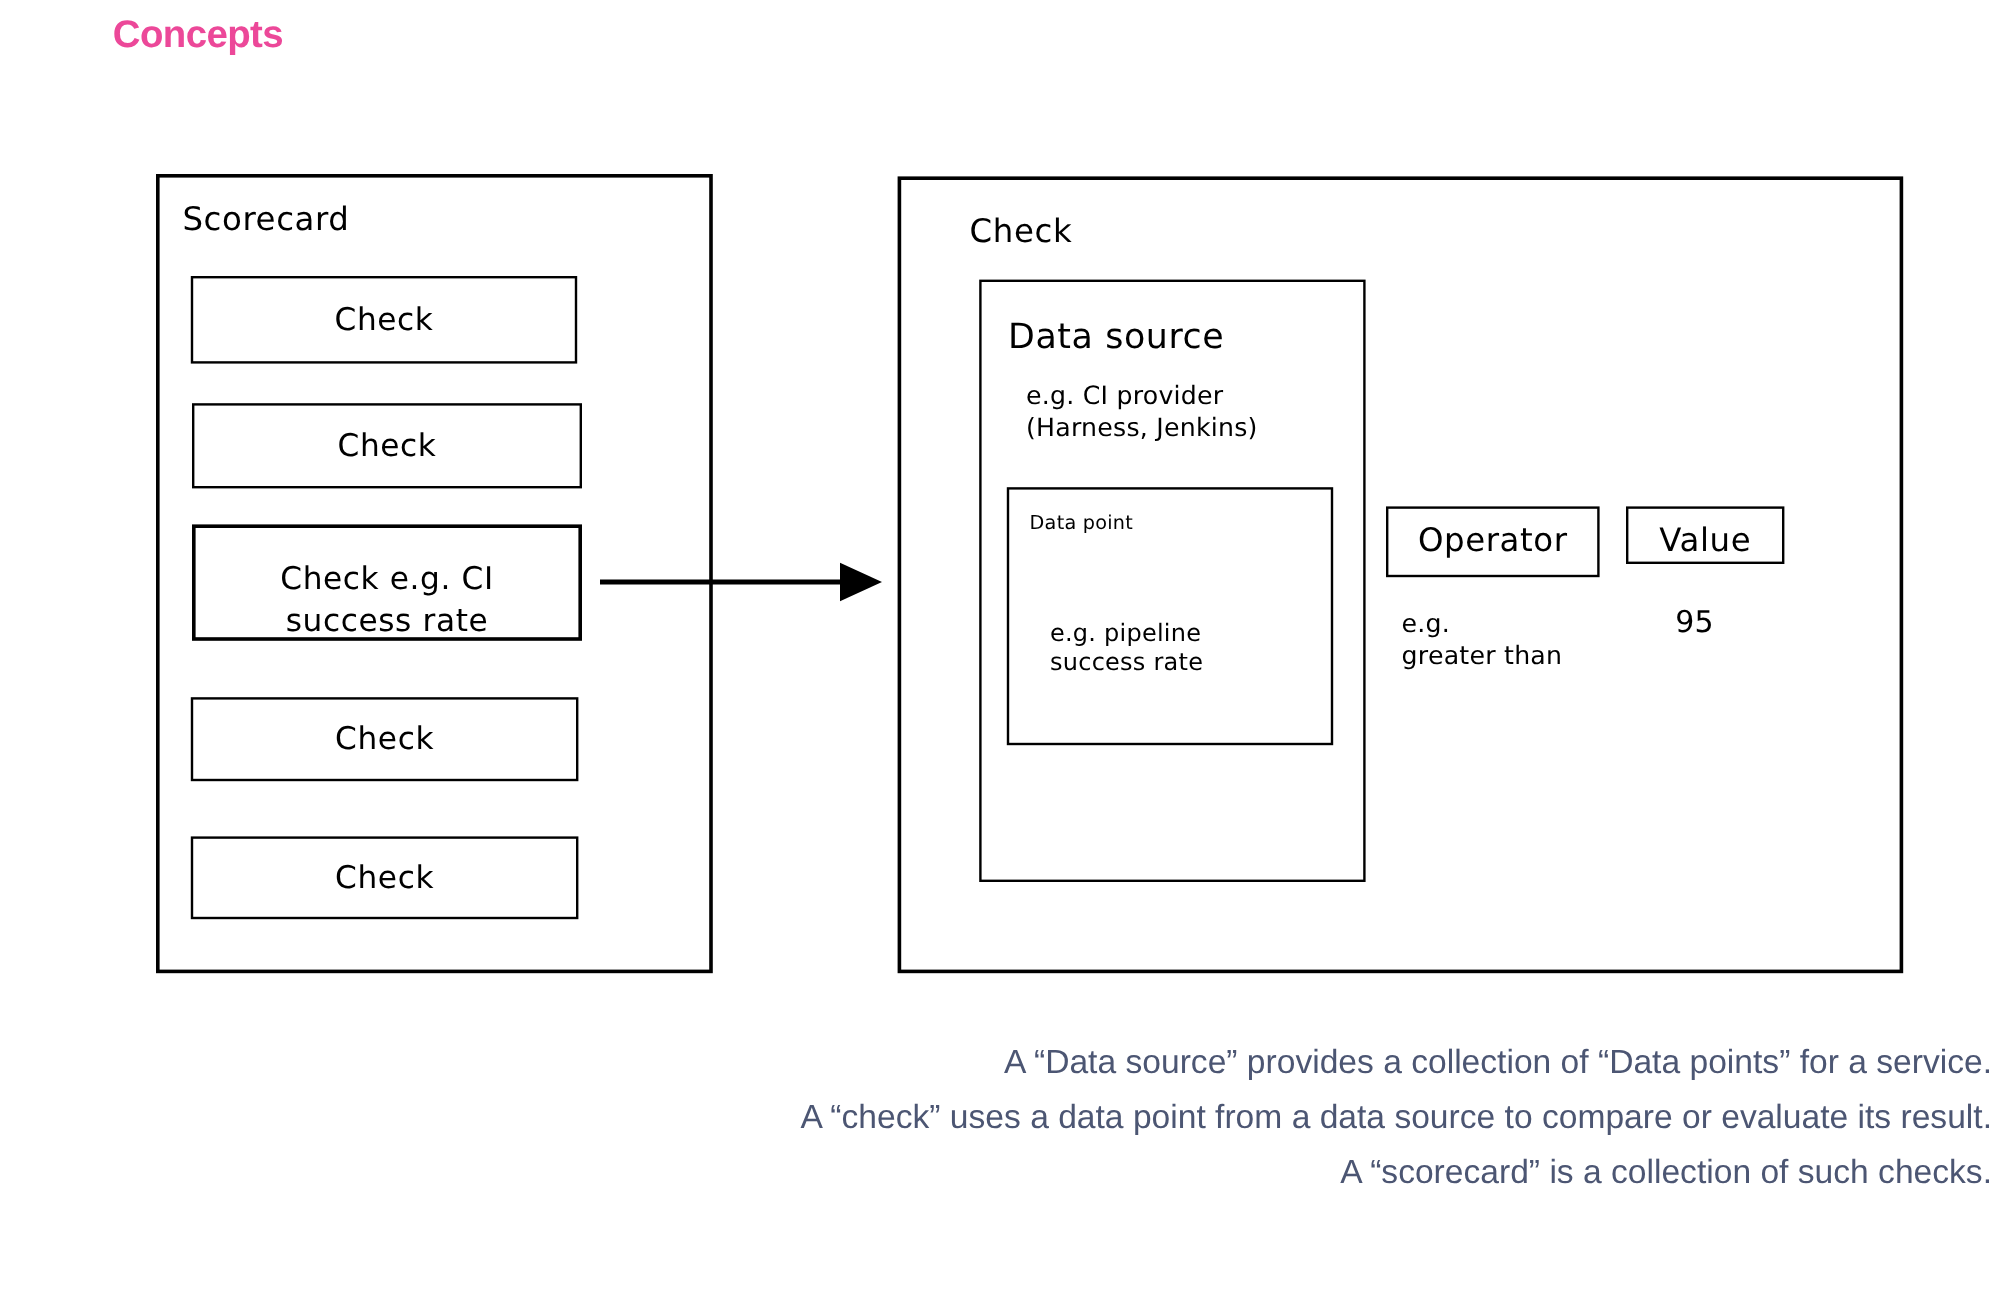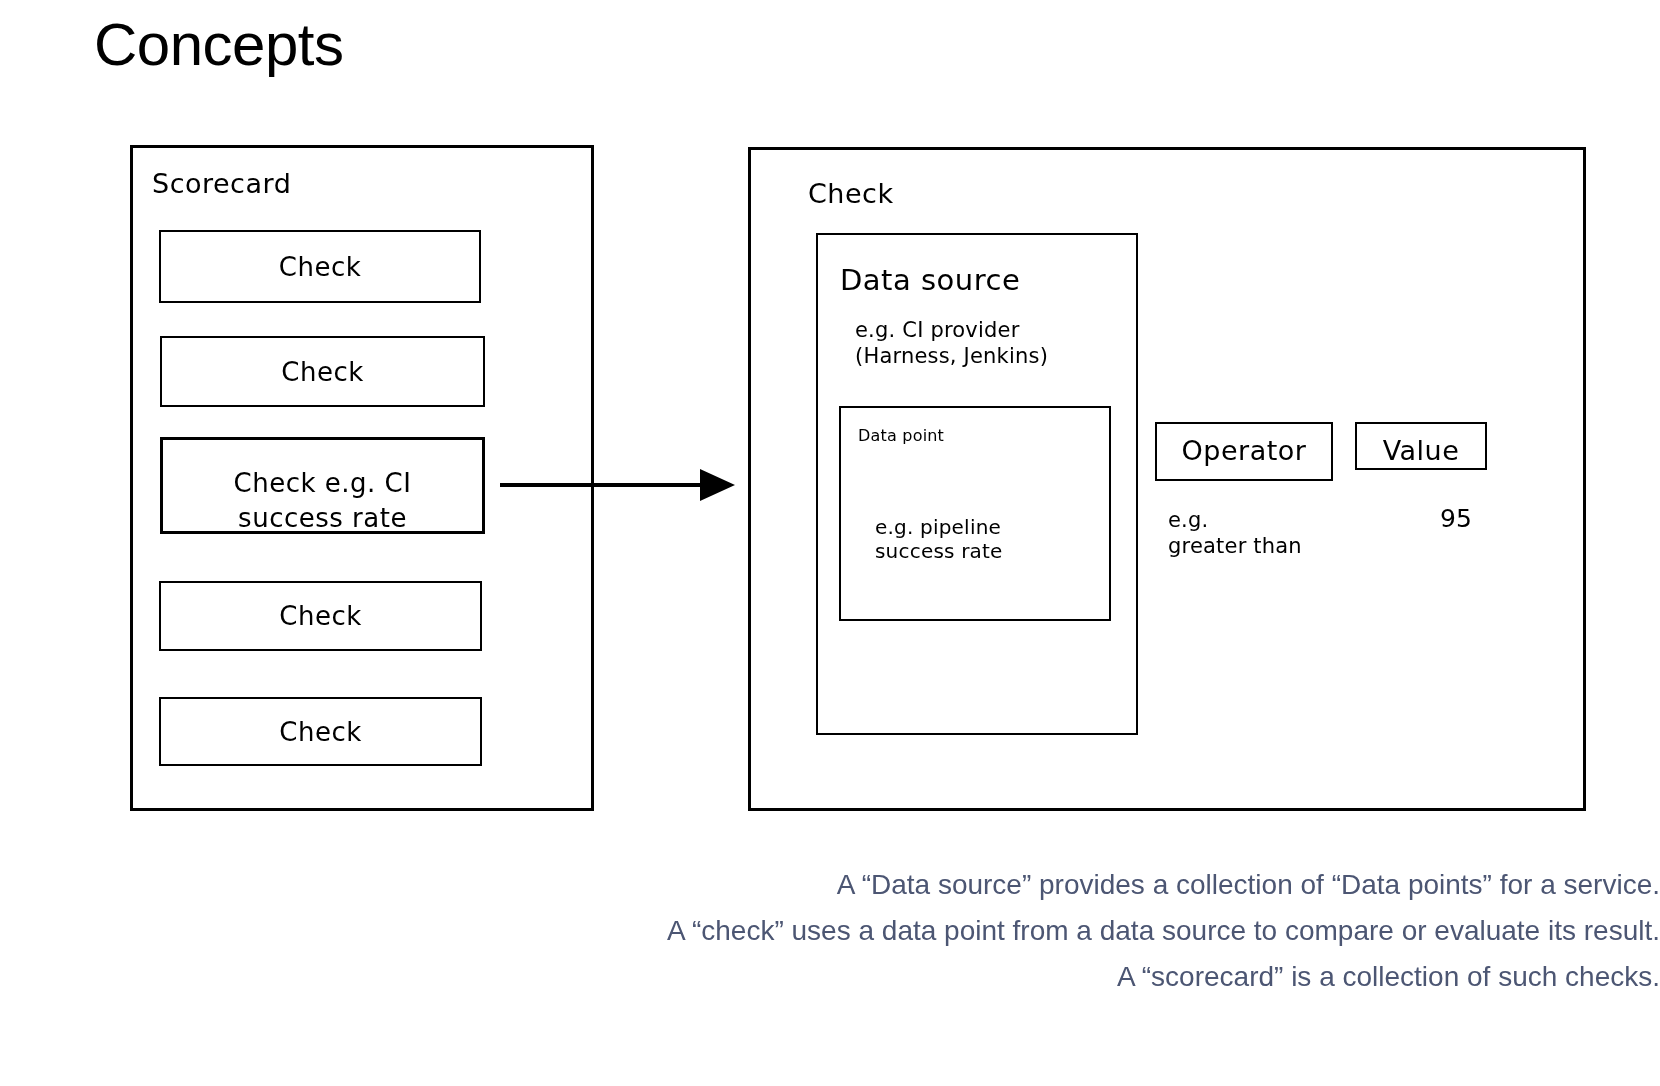--- a/index.html
+++ b/index.html
@@ -14,23 +14,23 @@
     overflow: hidden;
     font-family: "Liberation Sans", sans-serif;
   }
 
   
   #page-title {
     position: absolute;
     left: 94px;
     top: 10px;
     font-family: "Liberation Sans", sans-serif;
-    font-size: 60px;
-    font-weight: normal;
-    color: #000000;
+    font-size: 32px;
+    font-weight: bold;
+    color: #ec4899;
     letter-spacing: -0.5px;
     white-space: nowrap;
   }
 
   
   #diagram {
     position: absolute;
     left: 0;
     top: 0;
     width: 1660px;
@@ -156,21 +156,21 @@
   <div class="box thin" style="left:1155px; top:422px; width:178px; height:59px;">
     <div class="hand box-center-label" style="top:11px; font-size:27px;">Operator</div>
   </div>
 
   <div class="hand label-sub" style="left:1168px; top:508px;"><span>e.g.</span><br><span>greater than</span></div>
 
   <div class="box thin" style="left:1355px; top:422px; width:132px; height:48px;">
     <div class="hand box-center-label" style="top:11px; font-size:27px;">Value</div>
   </div>
 
-  <div class="hand label-sub" style="left:1440px; top:504px; font-size:25px;">95</div>
+  <div class="hand label-sub" style="left:1396px; top:504px; font-size:25px;">95</div>
 
 </div>
 
 <div id="caption">
   <span class="cap-line">A “Data source” provides a collection of “Data points” for a service.</span>
   <span class="cap-line">A “check” uses a data point from a data source to compare or evaluate its result.</span>
   <span class="cap-line">A “scorecard” is a collection of such checks.</span>
 </div>
 
 </body></html>

